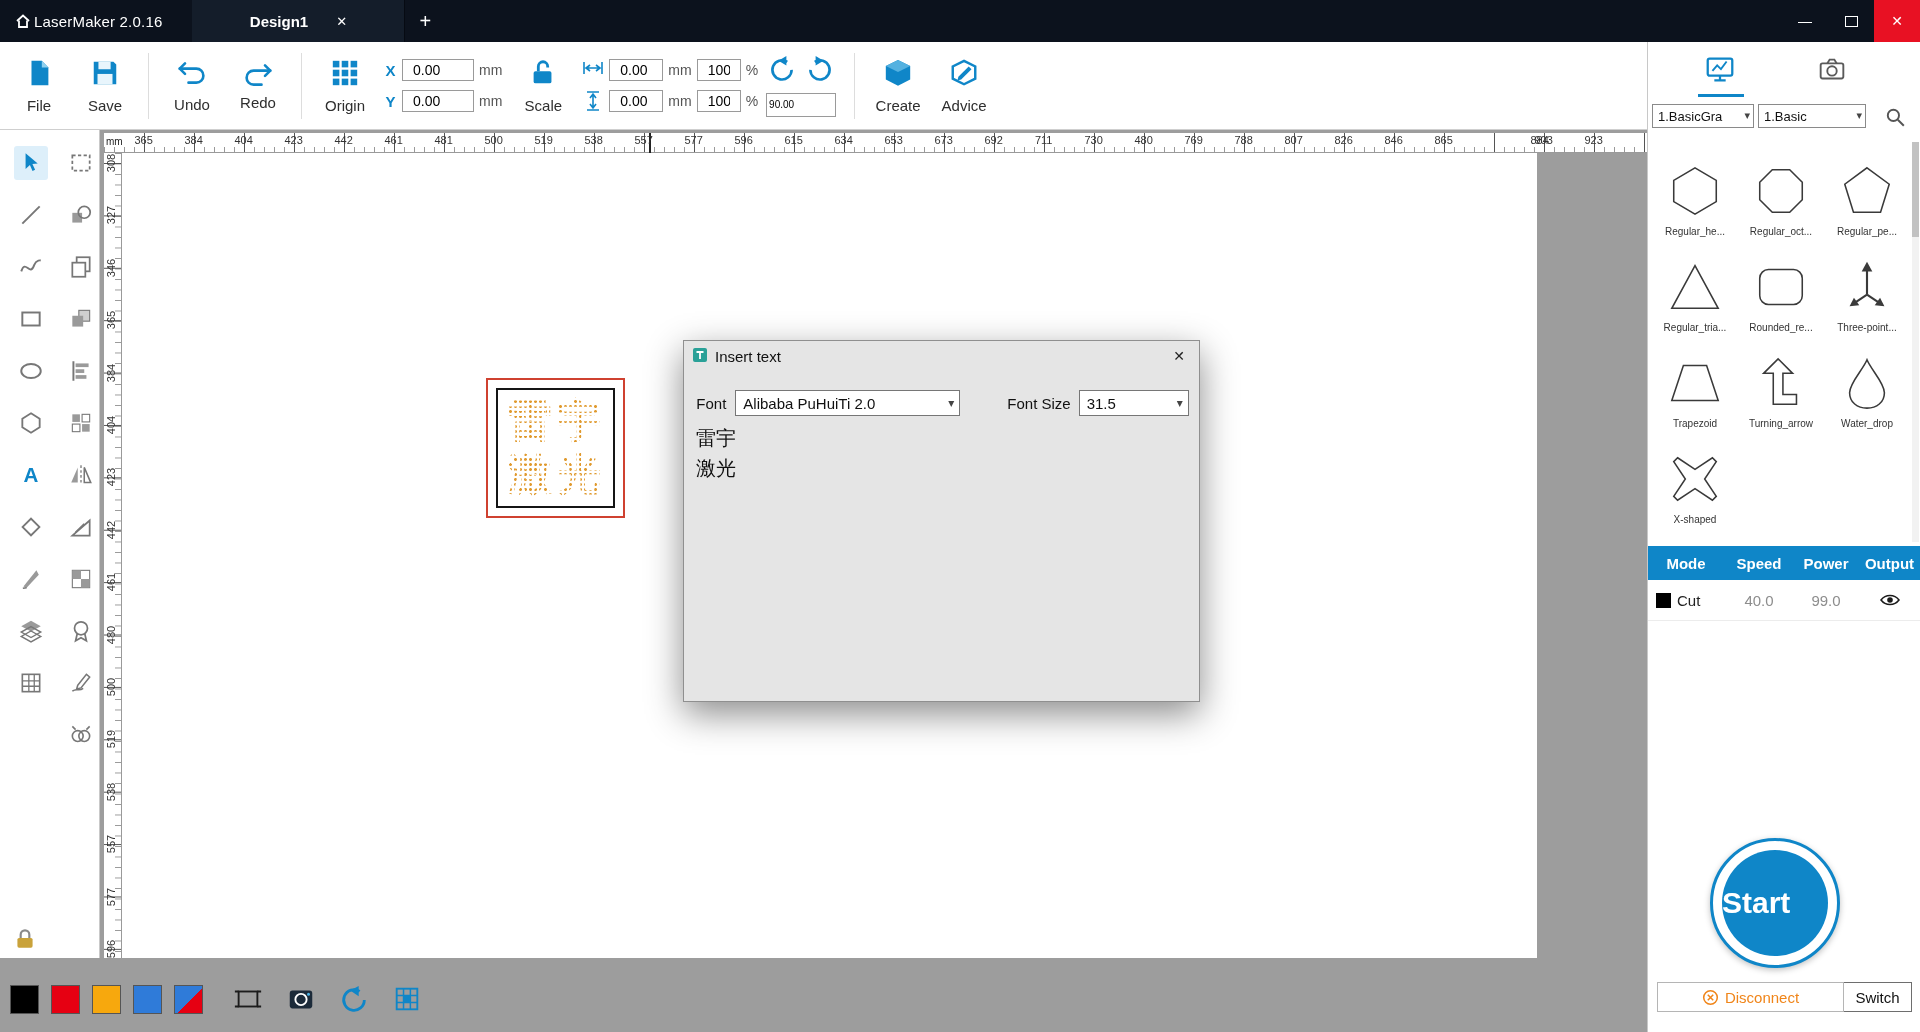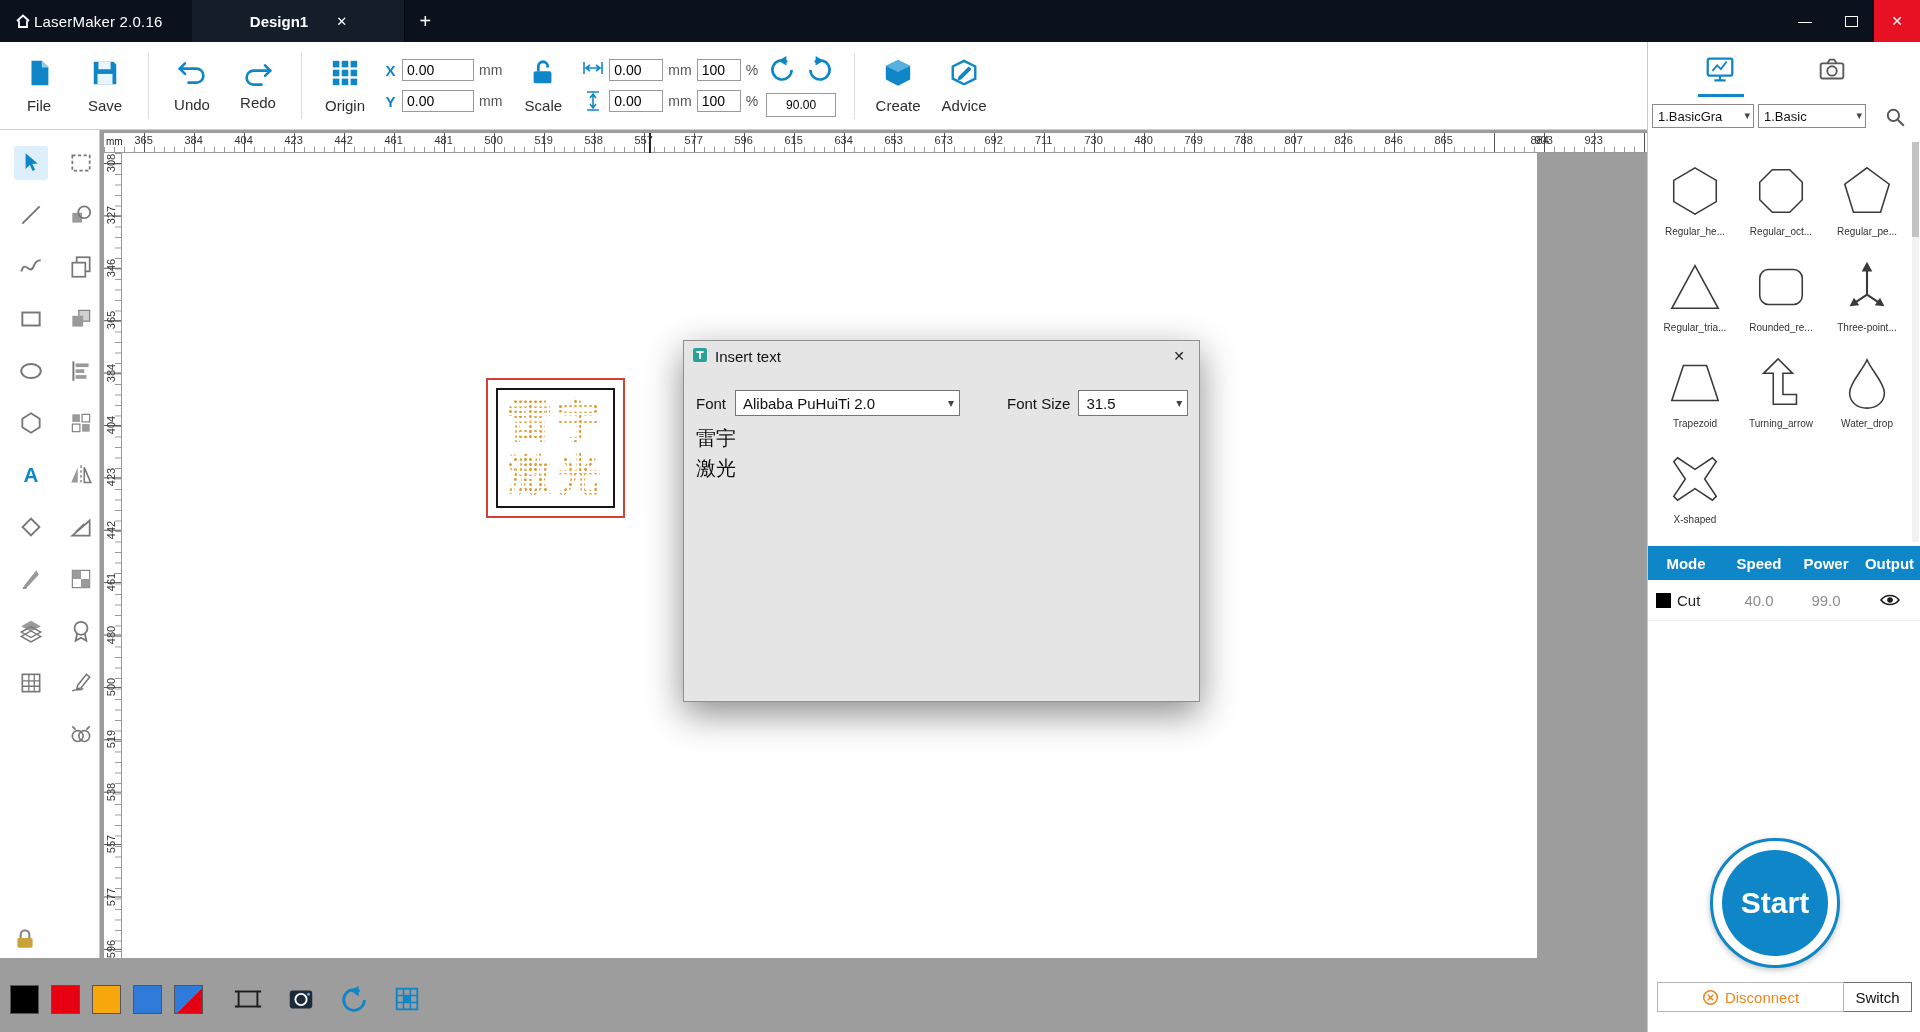--- a/index.html
+++ b/index.html
@@ -24,27 +24,27 @@
   
   .toolbar{position:absolute;left:0;top:42px;width:1647px;height:88px;background:#fff;
            border-bottom:1px solid #cfcfcf;display:flex;align-items:center;padding-left:6px;
            box-sizing:border-box;z-index:20;}
   .tb-btn{display:flex;flex-direction:column;align-items:center;justify-content:center;width:66px;gap:5px;}
   .tb-btn .lbl{font-size:15px;color:#2e2e2e;}
   .vsep{width:1px;height:66px;background:#ddd;margin:0 10px;}
   .fieldcol{display:flex;flex-direction:column;gap:7px;margin-left:6px;}
   .fieldrow{display:flex;align-items:center;gap:5px;height:24px;}
   .xy-lab{color:#0f86c8;font-weight:bold;font-size:15px;width:13px;text-align:center;}
-  input.num{height:22px;border:1px solid #9a9a9a;font-size:14px;padding:0 4px;
+  input.num{height:22px;border:1px solid #9a9a9a;font-size:14px;padding:0 10px;
             font-family:"Liberation Sans",sans-serif;box-sizing:border-box;background:#fff;}
   .w72{width:72px;} .w54{width:54px;} .w44{width:44px;}
   .unit{color:#555;font-size:14px;}
   .rot-group{display:flex;flex-direction:column;align-items:center;gap:6px;margin:0 8px;}
   .rot-icons{display:flex;gap:10px;}
-  .ang-input{width:70px;height:24px;text-align:center;border:1px solid #9a9a9a;font-size:12px;
+  .ang-input{width:70px;height:24px;text-align:left;border:1px solid #9a9a9a;font-size:10px;
              font-family:"Liberation Sans",sans-serif;box-sizing:border-box;}
 
   
   .left-toolbar{position:absolute;left:0;top:130px;width:100px;height:828px;background:#fff;
                 border-right:1px solid #c9c9c9;box-sizing:border-box;z-index:10;}
   .tool-grid{display:grid;grid-template-columns:34px 34px;column-gap:16px;row-gap:18px;
              padding:16px 0 0 14px;}
   .tool{width:34px;height:34px;display:flex;align-items:center;justify-content:center;border-radius:3px;}
   .tool.active{background:#ddeffa;}
   .tool svg{width:26px;height:26px;}
@@ -124,35 +124,35 @@
   .lt-mode{display:flex;align-items:center;gap:6px;padding-left:8px;color:#222;}
   .lt-color{width:15px;height:15px;display:inline-block;}
   .lt-num{text-align:center;color:#8d8d8d;}
   .lt-eye{display:flex;justify-content:center;}
   .lt-eye svg{width:22px;height:16px;}
 
   .start-outer{position:absolute;left:62px;top:796px;width:130px;height:130px;border-radius:50%;
                border:3px solid #0f86c8;background:#fff;display:flex;align-items:center;justify-content:center;
                box-shadow:0 2px 6px rgba(0,0,0,.25);box-sizing:border-box;}
   .start-inner{width:106px;height:106px;border-radius:50%;background:#0f86c8;display:flex;
-               align-items:center;justify-content:center;color:#fff;font-size:30px;font-weight:bold;}
+               align-items:center;color:#fff;font-size:30px;font-weight:bold;}
 
   .conn-bar{position:absolute;left:9px;top:940px;width:255px;height:30px;display:flex;}
   .disconnect{flex:1;border:1px solid #b5b5b5;display:flex;align-items:center;justify-content:center;gap:6px;
               color:#f08519;font-size:15px;box-sizing:border-box;background:#fff;}
   .disconnect svg{width:17px;height:17px;}
   .switch-btn{width:68px;border:1px solid #6e6e6e;border-left:none;background:#fff;color:#111;
               font-size:15px;display:flex;align-items:center;justify-content:center;box-sizing:border-box;}
 
   
   .dialog{position:absolute;left:683px;top:340px;width:517px;height:362px;background:#e5e5e5;
           border:1px solid #8f8f8f;box-shadow:0 12px 34px rgba(0,0,0,.45);z-index:40;box-sizing:border-box;}
   .dlg-title{height:30px;display:flex;align-items:center;padding:0 8px;gap:7px;font-size:15px;color:#111;}
   .dlg-title .dlg-close{margin-left:auto;font-size:14px;color:#222;padding:2px 6px;}
-  .dlg-fontrow{position:absolute;left:12px;top:48px;right:10px;height:28px;display:flex;align-items:center;font-size:15px;color:#111;}
+  .dlg-fontrow{position:absolute;left:12px;top:48px;right:10px;height:28px;display:flex;align-items:center;font-size:15px;color:#111;justify-content:center;}
   .dd{position:relative;height:26px;border:1px solid #767676;background:#fff;font-size:15px;
       display:flex;align-items:center;padding:0 22px 0 7px;box-sizing:border-box;}
   .dd .dd-arrow{position:absolute;right:5px;top:5px;font-size:12px;color:#444;}
   .dd1{margin-left:9px;width:225px;}
   .dd2{margin-left:8px;width:110px;}
   .fs-label{margin-left:47px;}
   .dlg-text{position:absolute;left:12px;top:82px;right:12px;bottom:50px;font-size:20px;line-height:30px;color:#111;}
   .dlg-bottom{position:absolute;left:10px;right:8px;bottom:9px;height:27px;display:flex;align-items:center;gap:22px;font-size:15px;color:#111;}
   .cbg{display:flex;align-items:center;gap:5px;}
   .cb{width:14px;height:14px;border:1px solid #595959;background:#fff;box-sizing:border-box;}

